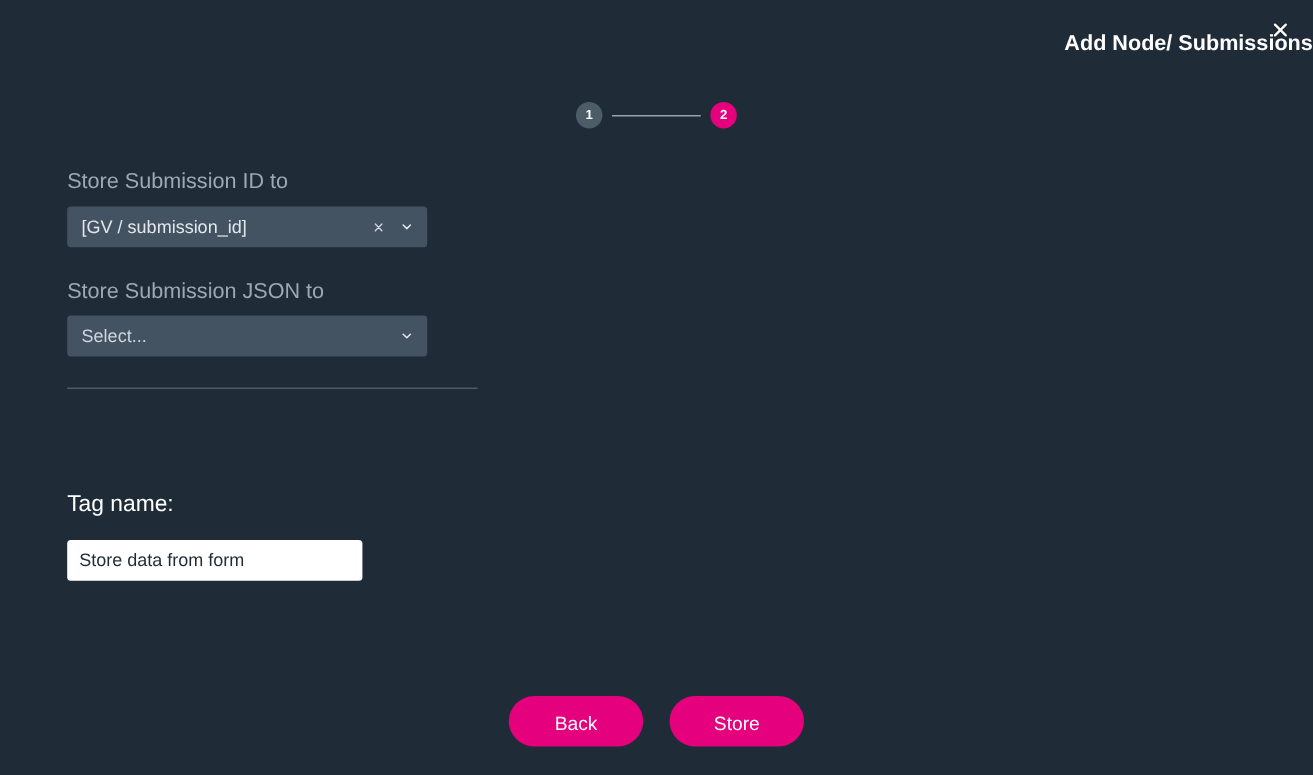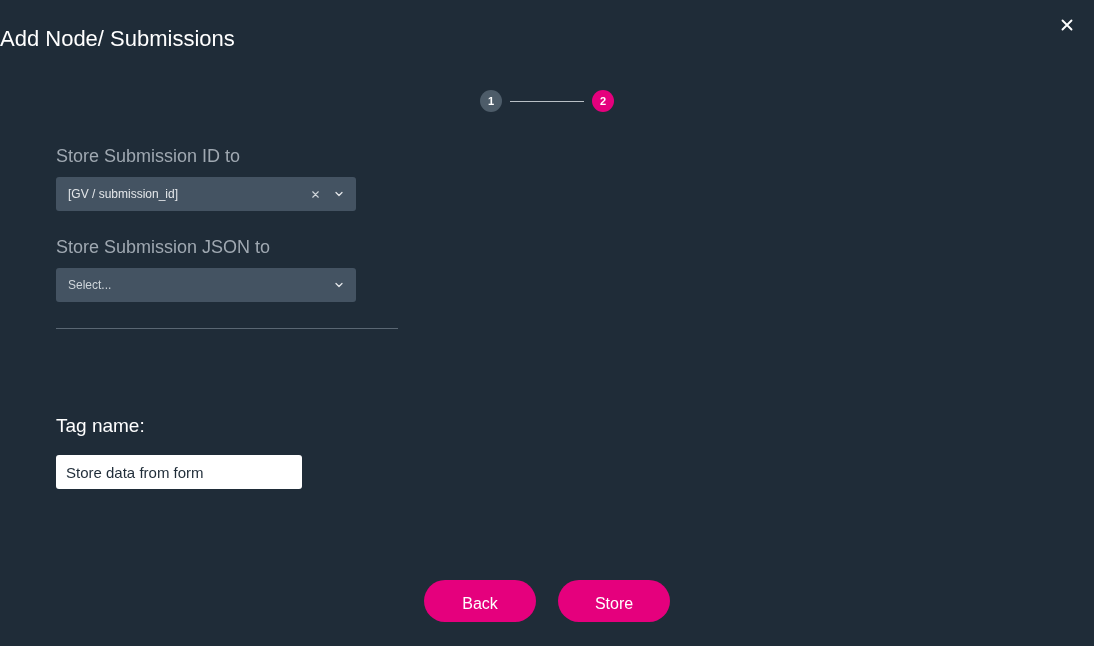--- a/index.html
+++ b/index.html
@@ -19,23 +19,23 @@
     width: 22px;
     height: 22px;
     cursor: pointer;
     display: flex;
     align-items: center;
     justify-content: center;
   }
   .close-btn svg { width: 18px; height: 18px; }
 
   .modal-title {
-    text-align: left;
-    font-size: 22px;
-    font-weight: 400;
+    text-align: right;
+    font-size: 18px;
+    font-weight: 700;
     padding-top: 26px;
     color: #ffffff;
   }
 
   .stepper {
     display: flex;
     align-items: center;
     justify-content: center;
     margin-top: 38px;
     gap: 0;
@@ -76,21 +76,21 @@
     width: 300px;
     display: flex;
     align-items: center;
     padding: 0 10px 0 12px;
     cursor: pointer;
     position: relative;
     margin-bottom: 26px;
   }
   .select-box .value {
     flex: 1;
-    font-size: 12px;
+    font-size: 15px;
     color: #e4e7ea;
     white-space: nowrap;
     overflow: hidden;
   }
   .select-box .value.placeholder { color: #cfd5da; }
   .select-box .clear {
     width: 18px;
     display: flex;
     justify-content: center;
     align-items: center;

